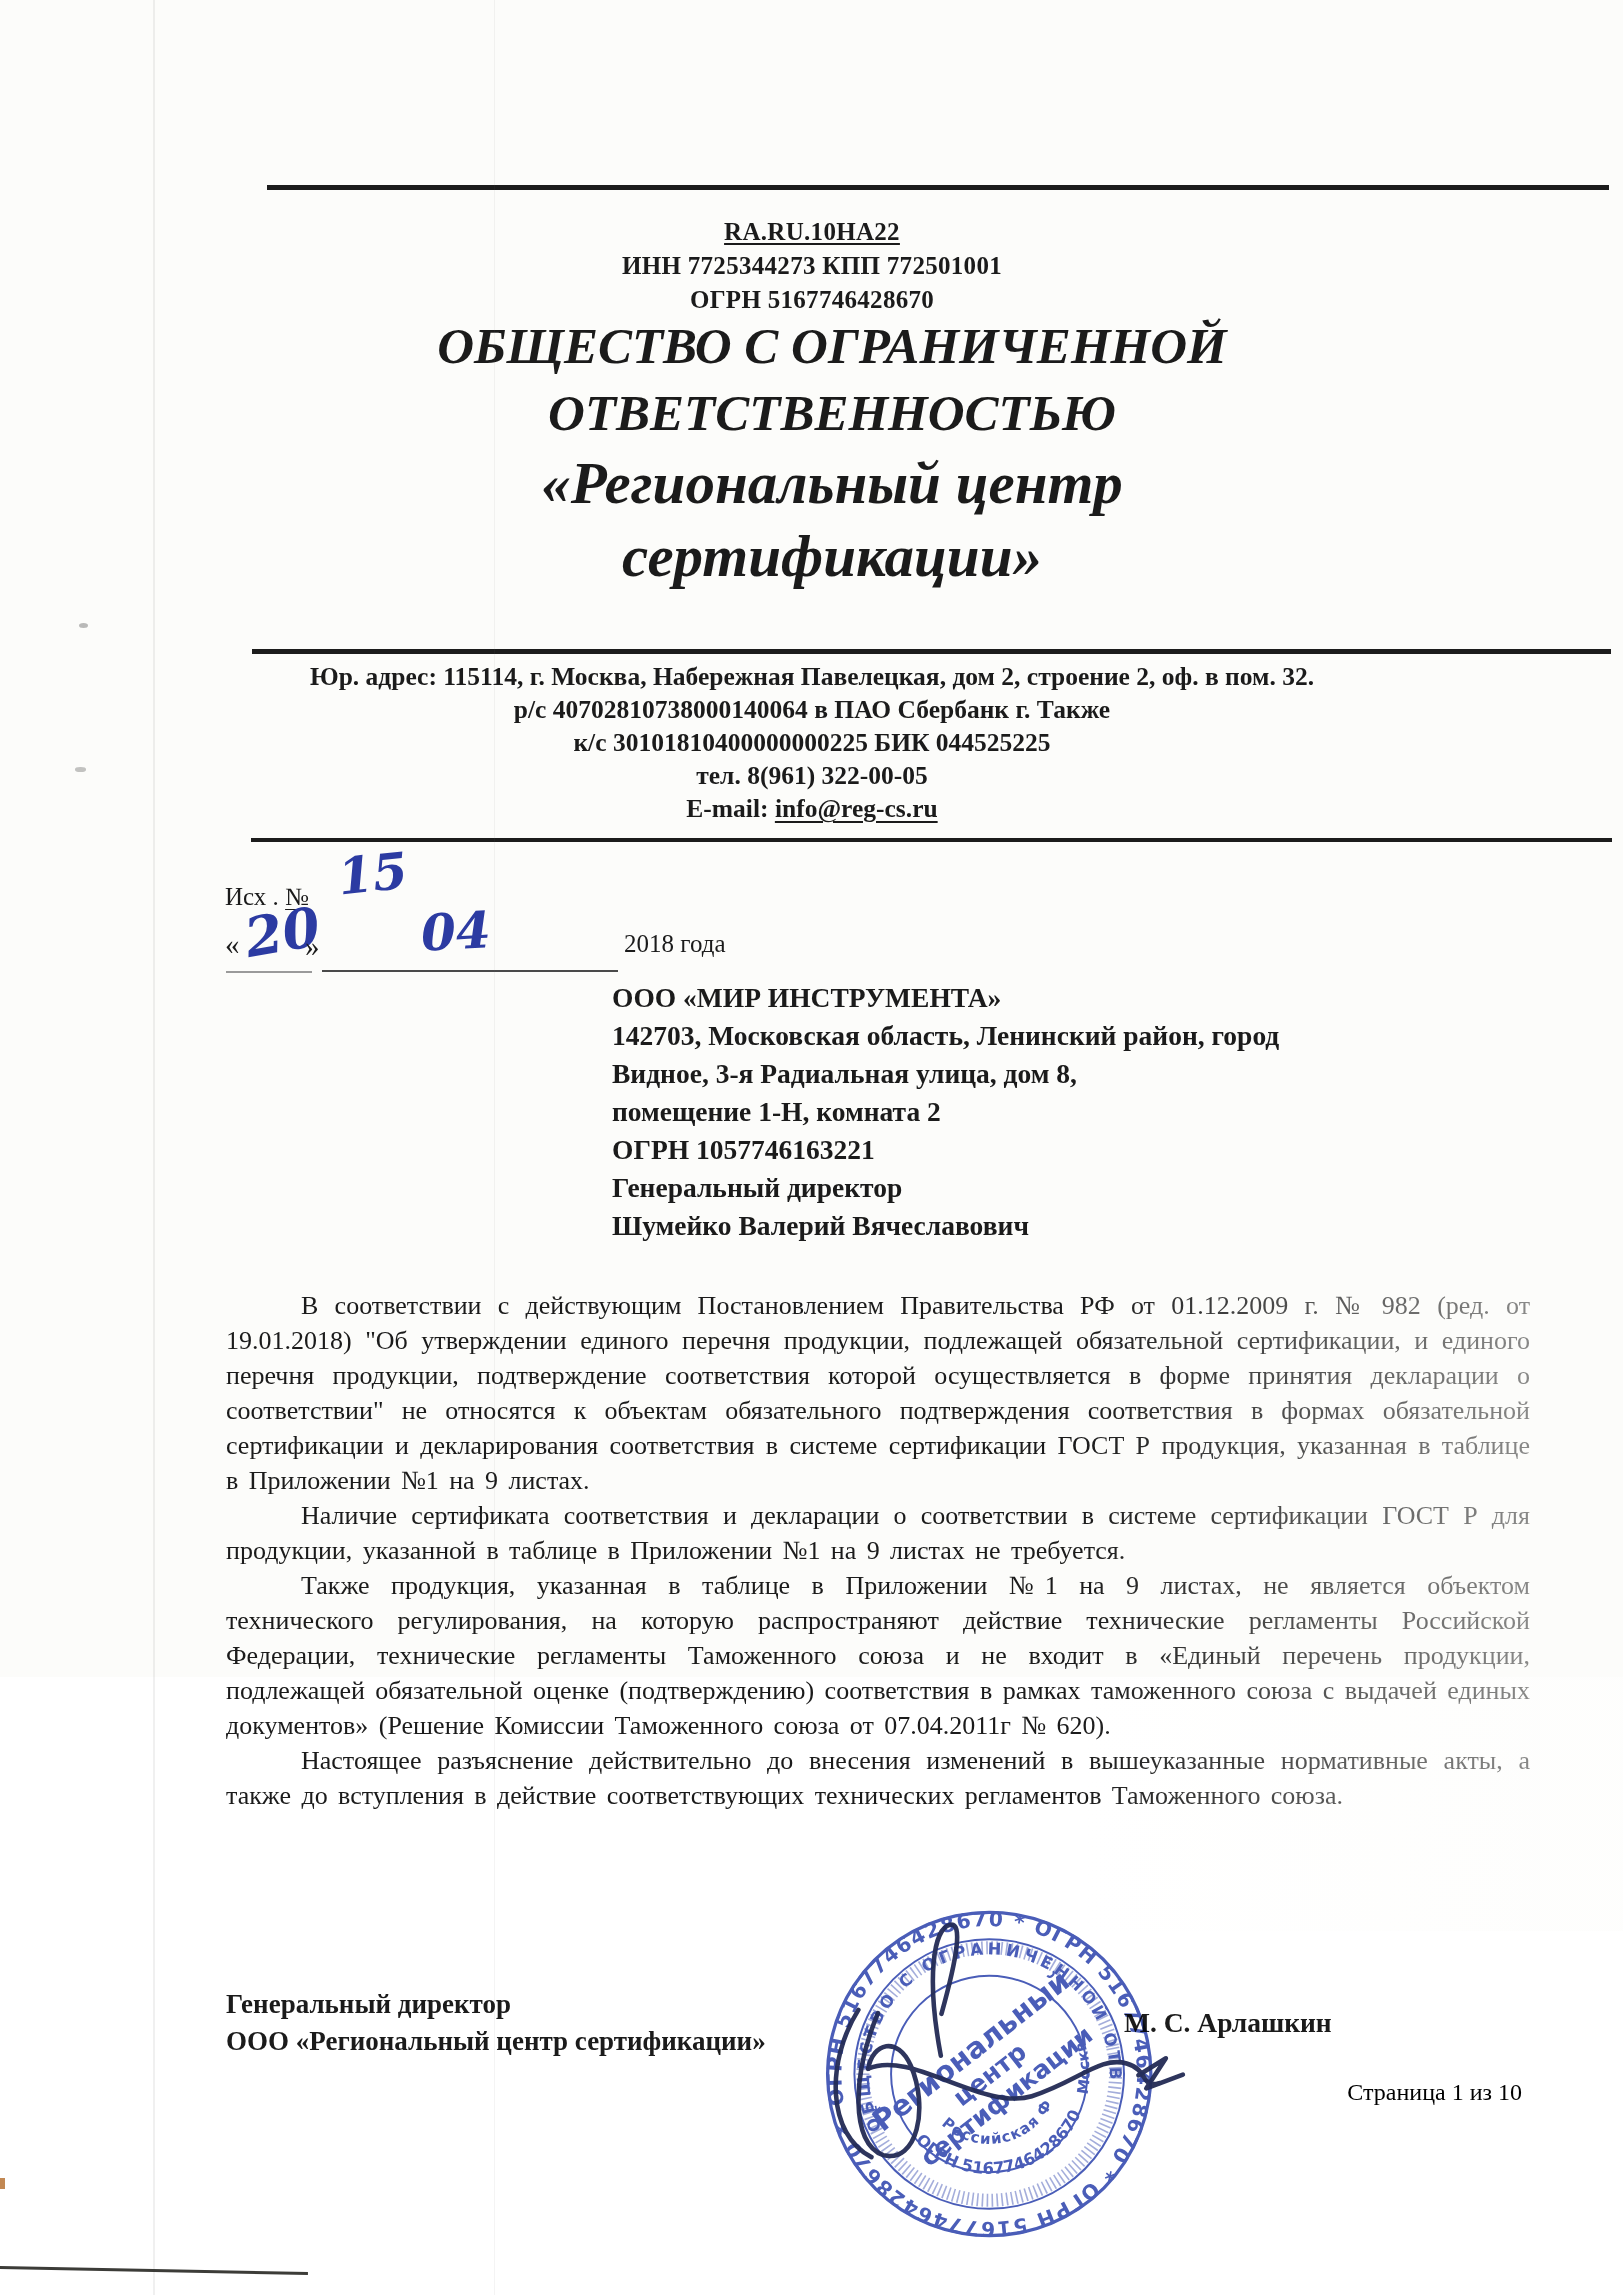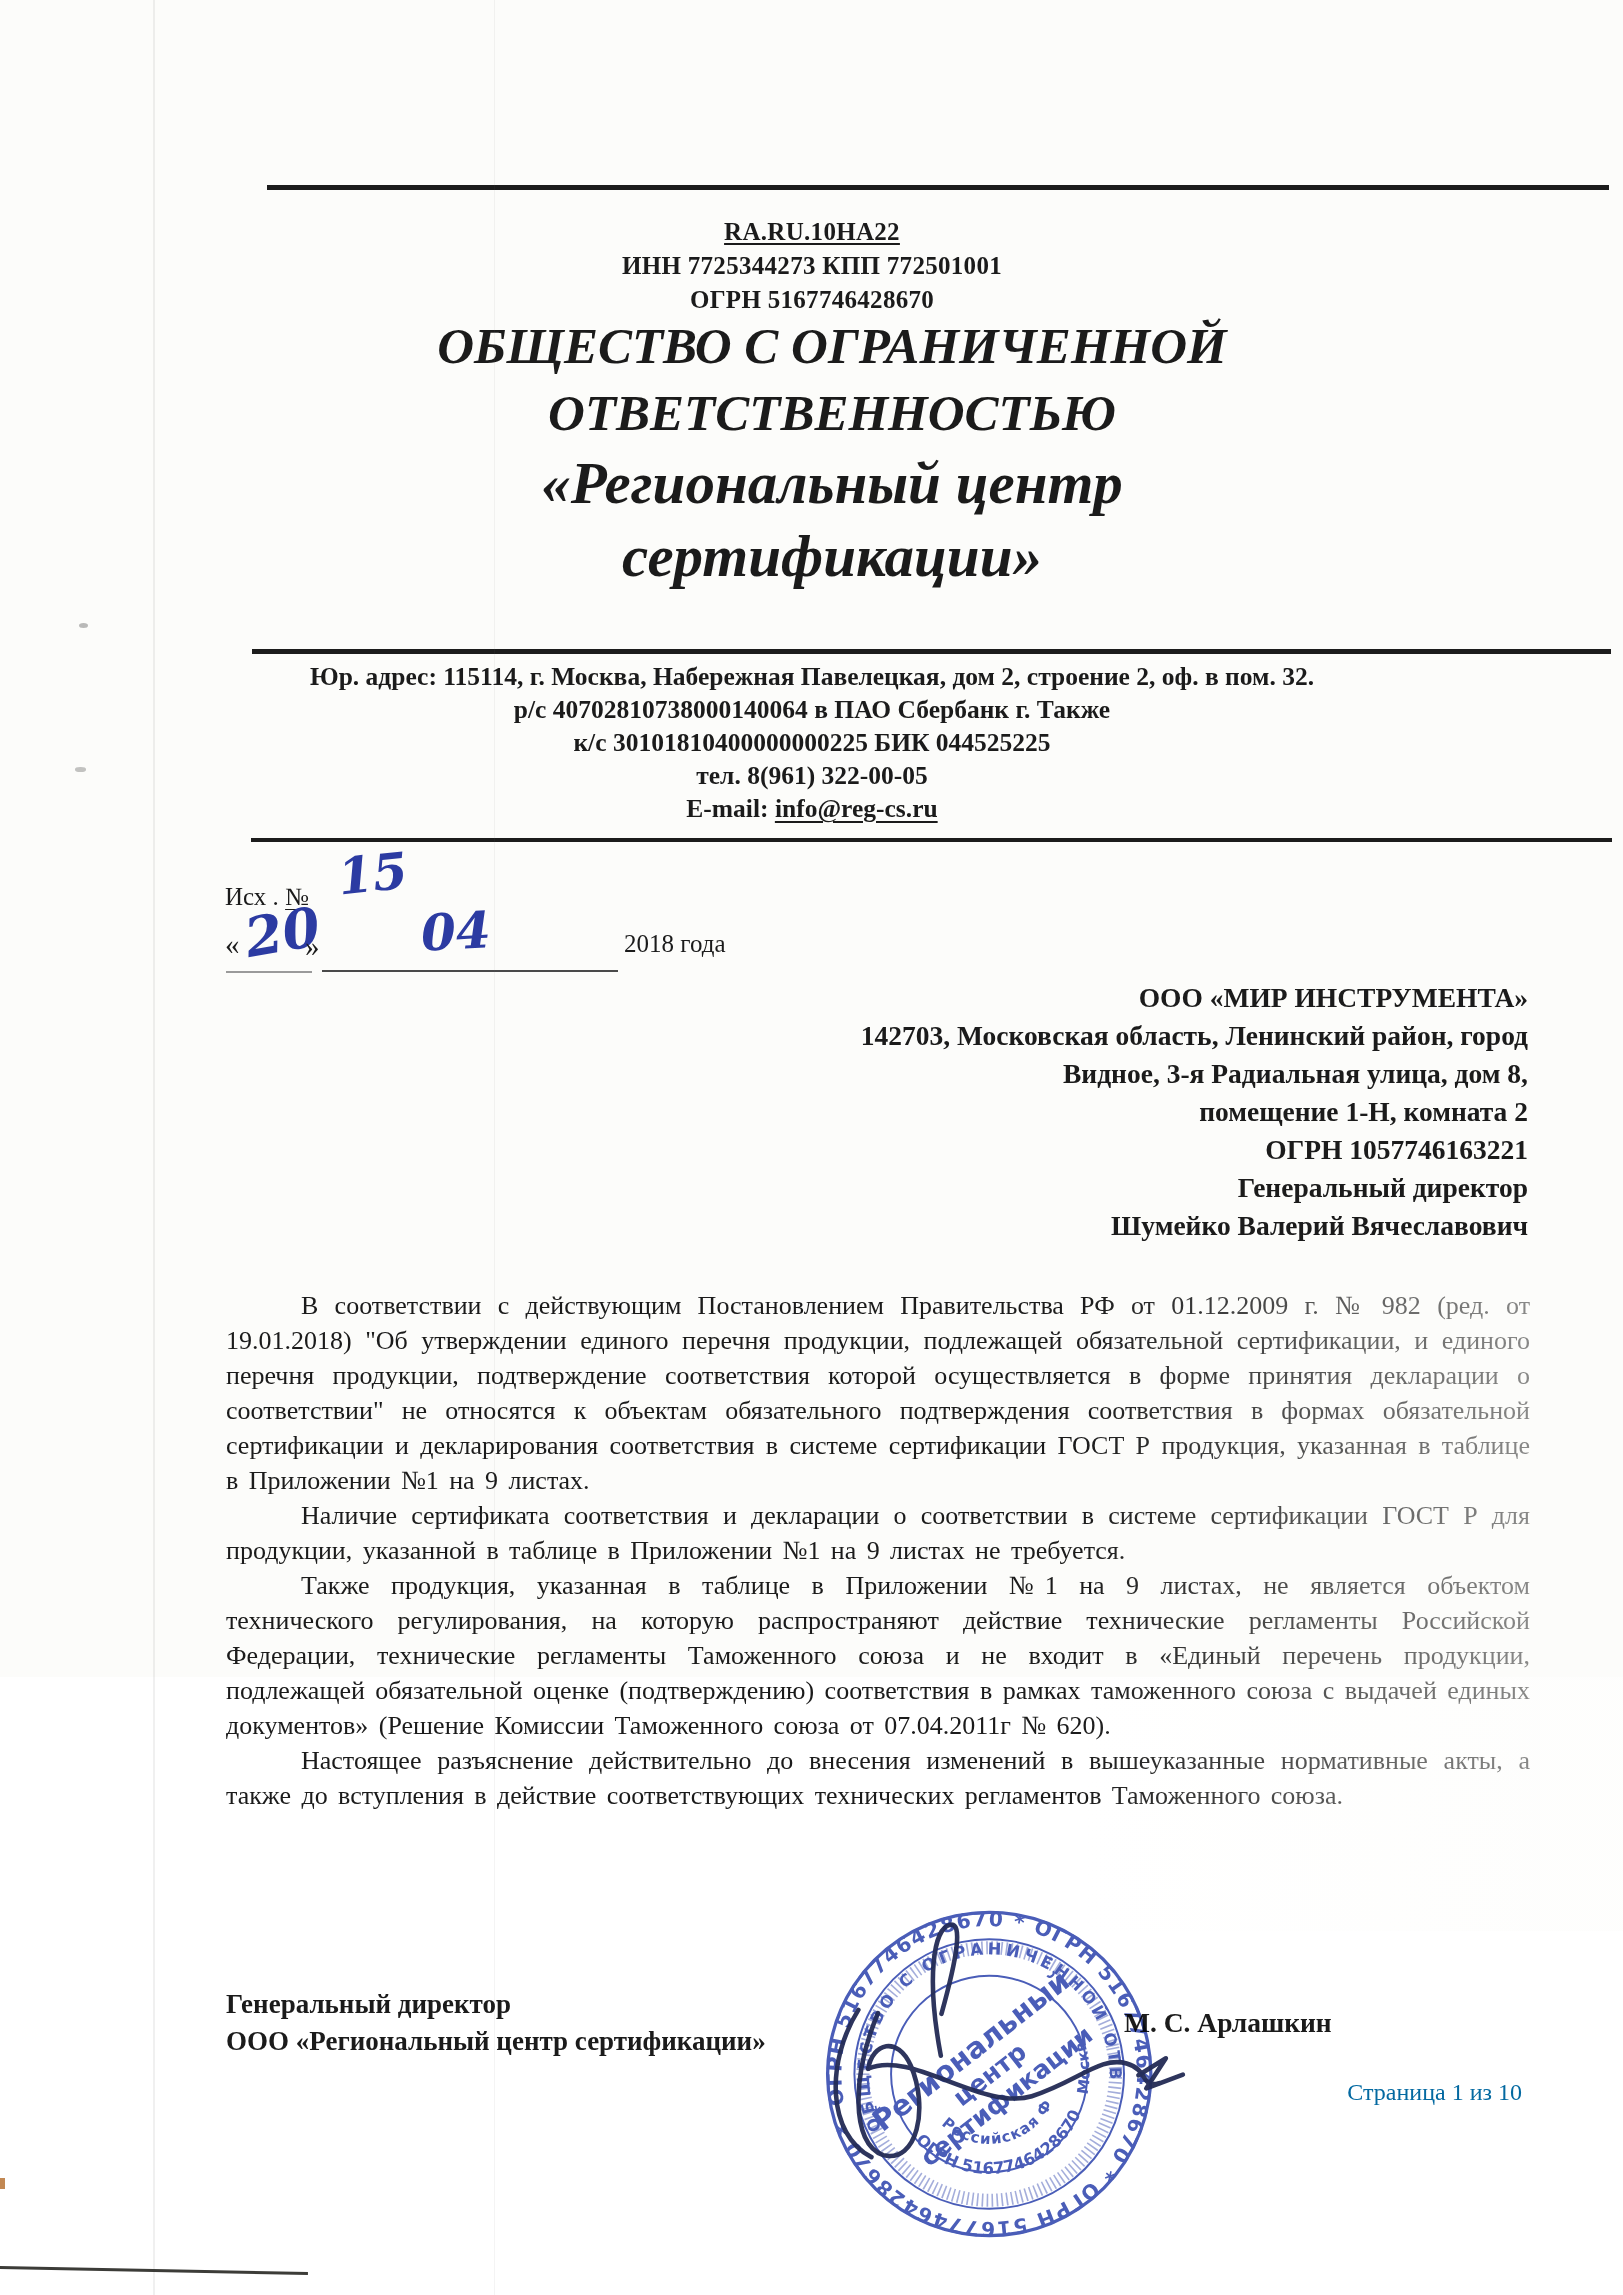--- a/index.html
+++ b/index.html
@@ -14,26 +14,26 @@
   .title-block{line-height:67px;}
   .title-line{font-size:51px;font-weight:bold;font-style:italic;line-height:67px;}
   .name-line{font-size:59px;font-weight:bold;font-style:italic;line-height:73px;}
   .contact{font-size:25.5px;font-weight:bold;line-height:33px;}
   .contact .email-link{text-decoration:underline;text-decoration-thickness:2px;text-underline-offset:3.9px;}
   .outgoing{font-size:25px;width:622px;height:111px;}
   .outgoing .lbl{position:absolute;left:0;top:5.2px;}
   .outgoing .no-underline{text-decoration:underline;text-decoration-thickness:1.3px;text-underline-offset:3.9px;}
   .hw{position:absolute;font-family:"DejaVu Serif", serif;font-style:italic;font-weight:bold;
       color:#2c3ba2;}
-  .recipient{font-size:27.5px;font-weight:bold;line-height:38px;text-align:right;width:916px;}
+  .recipient{font-size:27.5px;font-weight:bold;line-height:38px;text-align:left;width:916px;}
   .body-text{width:1304px;font-size:26px;line-height:35px;text-align:justify;word-spacing:.15em;}
   .body-text p{margin:0;text-indent:75px;}
   .signoff{font-size:27px;font-weight:bold;line-height:37px;}
   .signer{font-size:27.5px;font-weight:bold;}
-  .footer-page{font-size:24px;color:#0369a1;text-align:right;width:262px;}
+  .footer-page{font-size:24px;color:#000000;text-align:right;width:262px;}
   .stamp-layer{position:absolute;mix-blend-mode:multiply;}
   .artifact{position:absolute;pointer-events:none;}
   .vline1{left:153px;top:0;width:2px;height:2295px;background:rgba(110,110,110,.10);}
   .vline2{left:494px;top:0;width:1.3px;height:2295px;background:rgba(120,120,120,.08);}
   .fade{left:1080px;top:1244px;width:544px;height:687px;
         background:linear-gradient(90deg, rgba(252,252,250,0) 0%, rgba(252,252,250,.5) 85%);}
   .bledge{left:0;top:2266px;width:308px;height:2.6px;background:#3c3c38;transform:rotate(1.1deg);transform-origin:left center;}
   .orangespeck{left:0;top:2178px;width:4.6px;height:10.5px;background:#b36a28;opacity:.8;}
   .speck1{left:79px;top:623px;width:9.2px;height:5.2px;background:rgba(60,60,60,.35);border-radius:50%;}
   .speck2{left:75px;top:767px;width:10.5px;height:4.6px;background:rgba(60,60,60,.30);border-radius:50%;}

